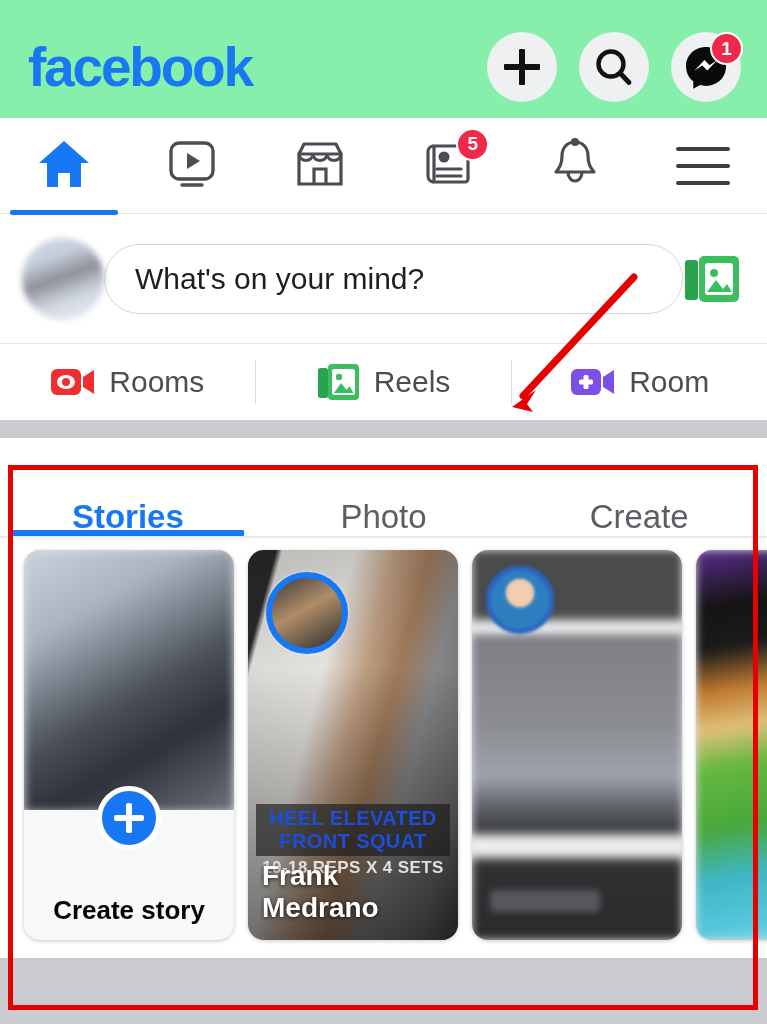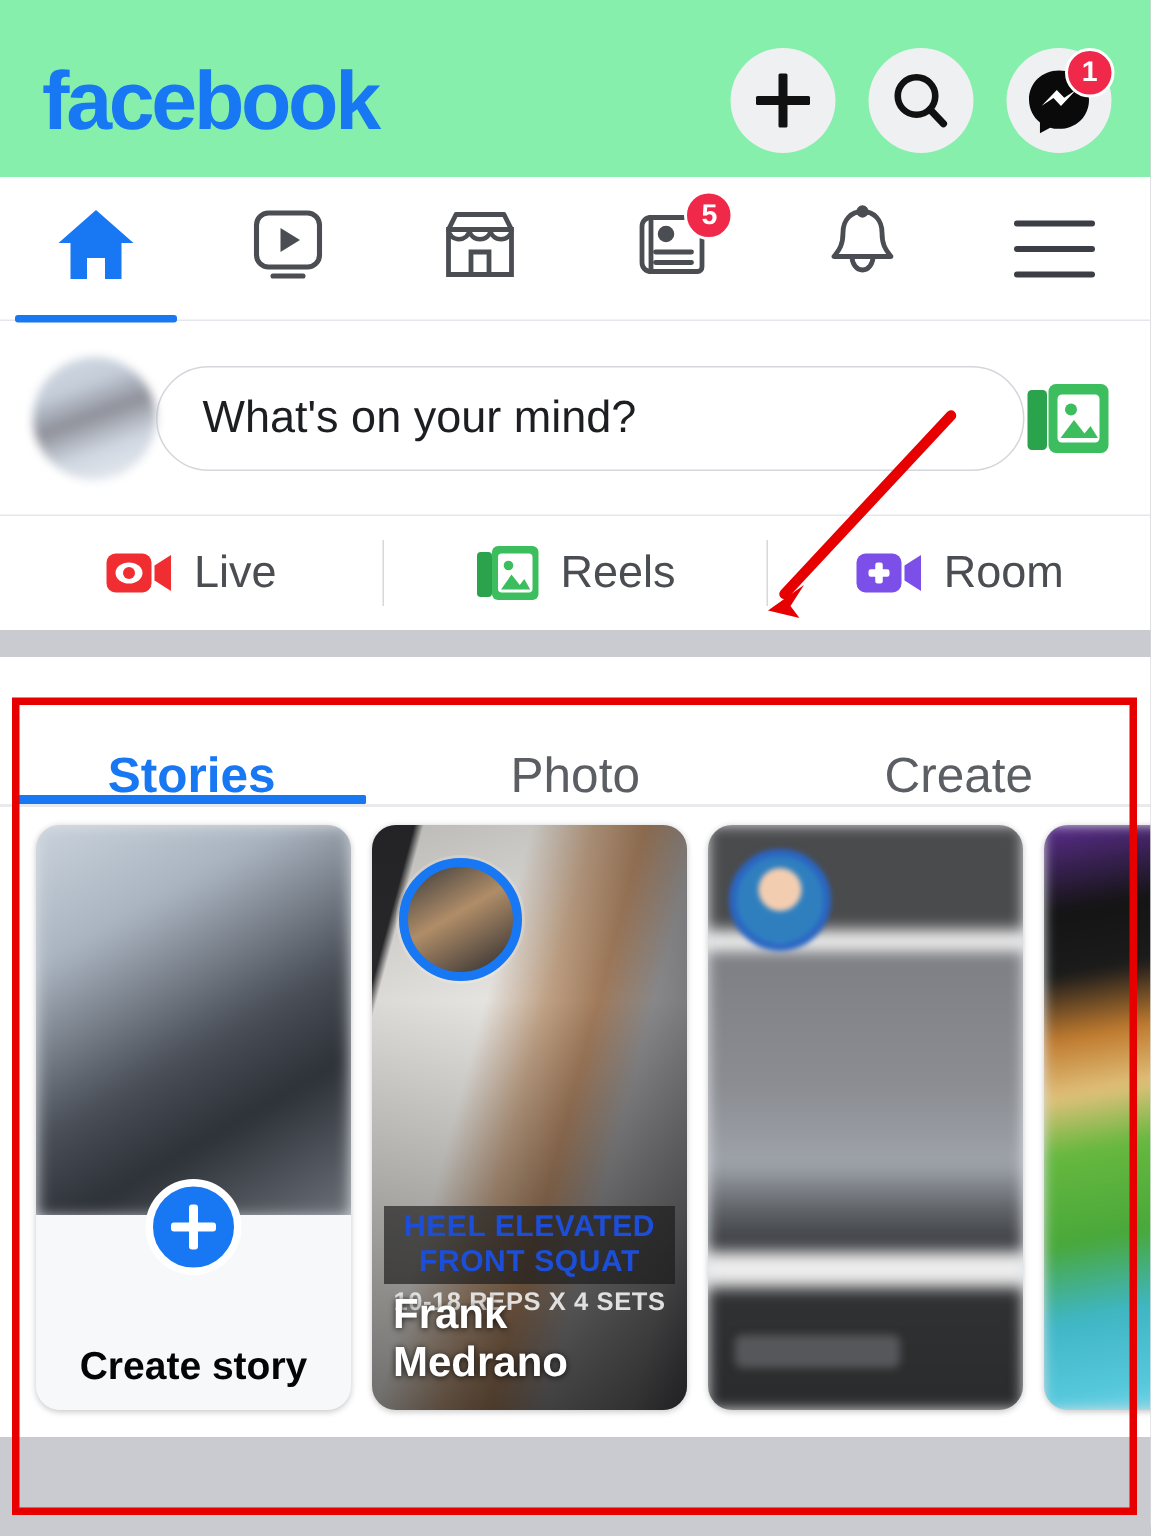--- a/index.html
+++ b/index.html
@@ -323,21 +323,21 @@
 
   <div class="actionrow">
 
     <div class="action">
       <svg width="46" height="34" viewBox="0 0 46 34">
         <rect x="1" y="4" width="30" height="26" rx="6" fill="#F02E31"></rect>
         <path d="M33 12l11-7v24l-11-7z" fill="#F02E31"></path>
         <ellipse cx="16" cy="17" rx="9" ry="7" fill="#fff"></ellipse>
         <circle cx="16" cy="17" r="4" fill="#F02E31"></circle>
       </svg>
-      <span class="action-label">Live</span>
+      <span class="action-label">Rooms</span>
     </div>
 
     <div class="vdiv"></div>
 
     <div class="action">
       <svg width="44" height="38" viewBox="0 0 44 38">
         <rect x="1" y="5" width="10" height="30" rx="2.5" fill="#2BA24C"></rect>
         <rect x="11" y="1" width="31" height="36" rx="4" fill="#3DBE5E"></rect>
         <rect x="15" y="6" width="23" height="26" rx="2.5" fill="#fff"></rect>
         <circle cx="22" cy="14" r="3.2" fill="#3DBE5E"></circle>

